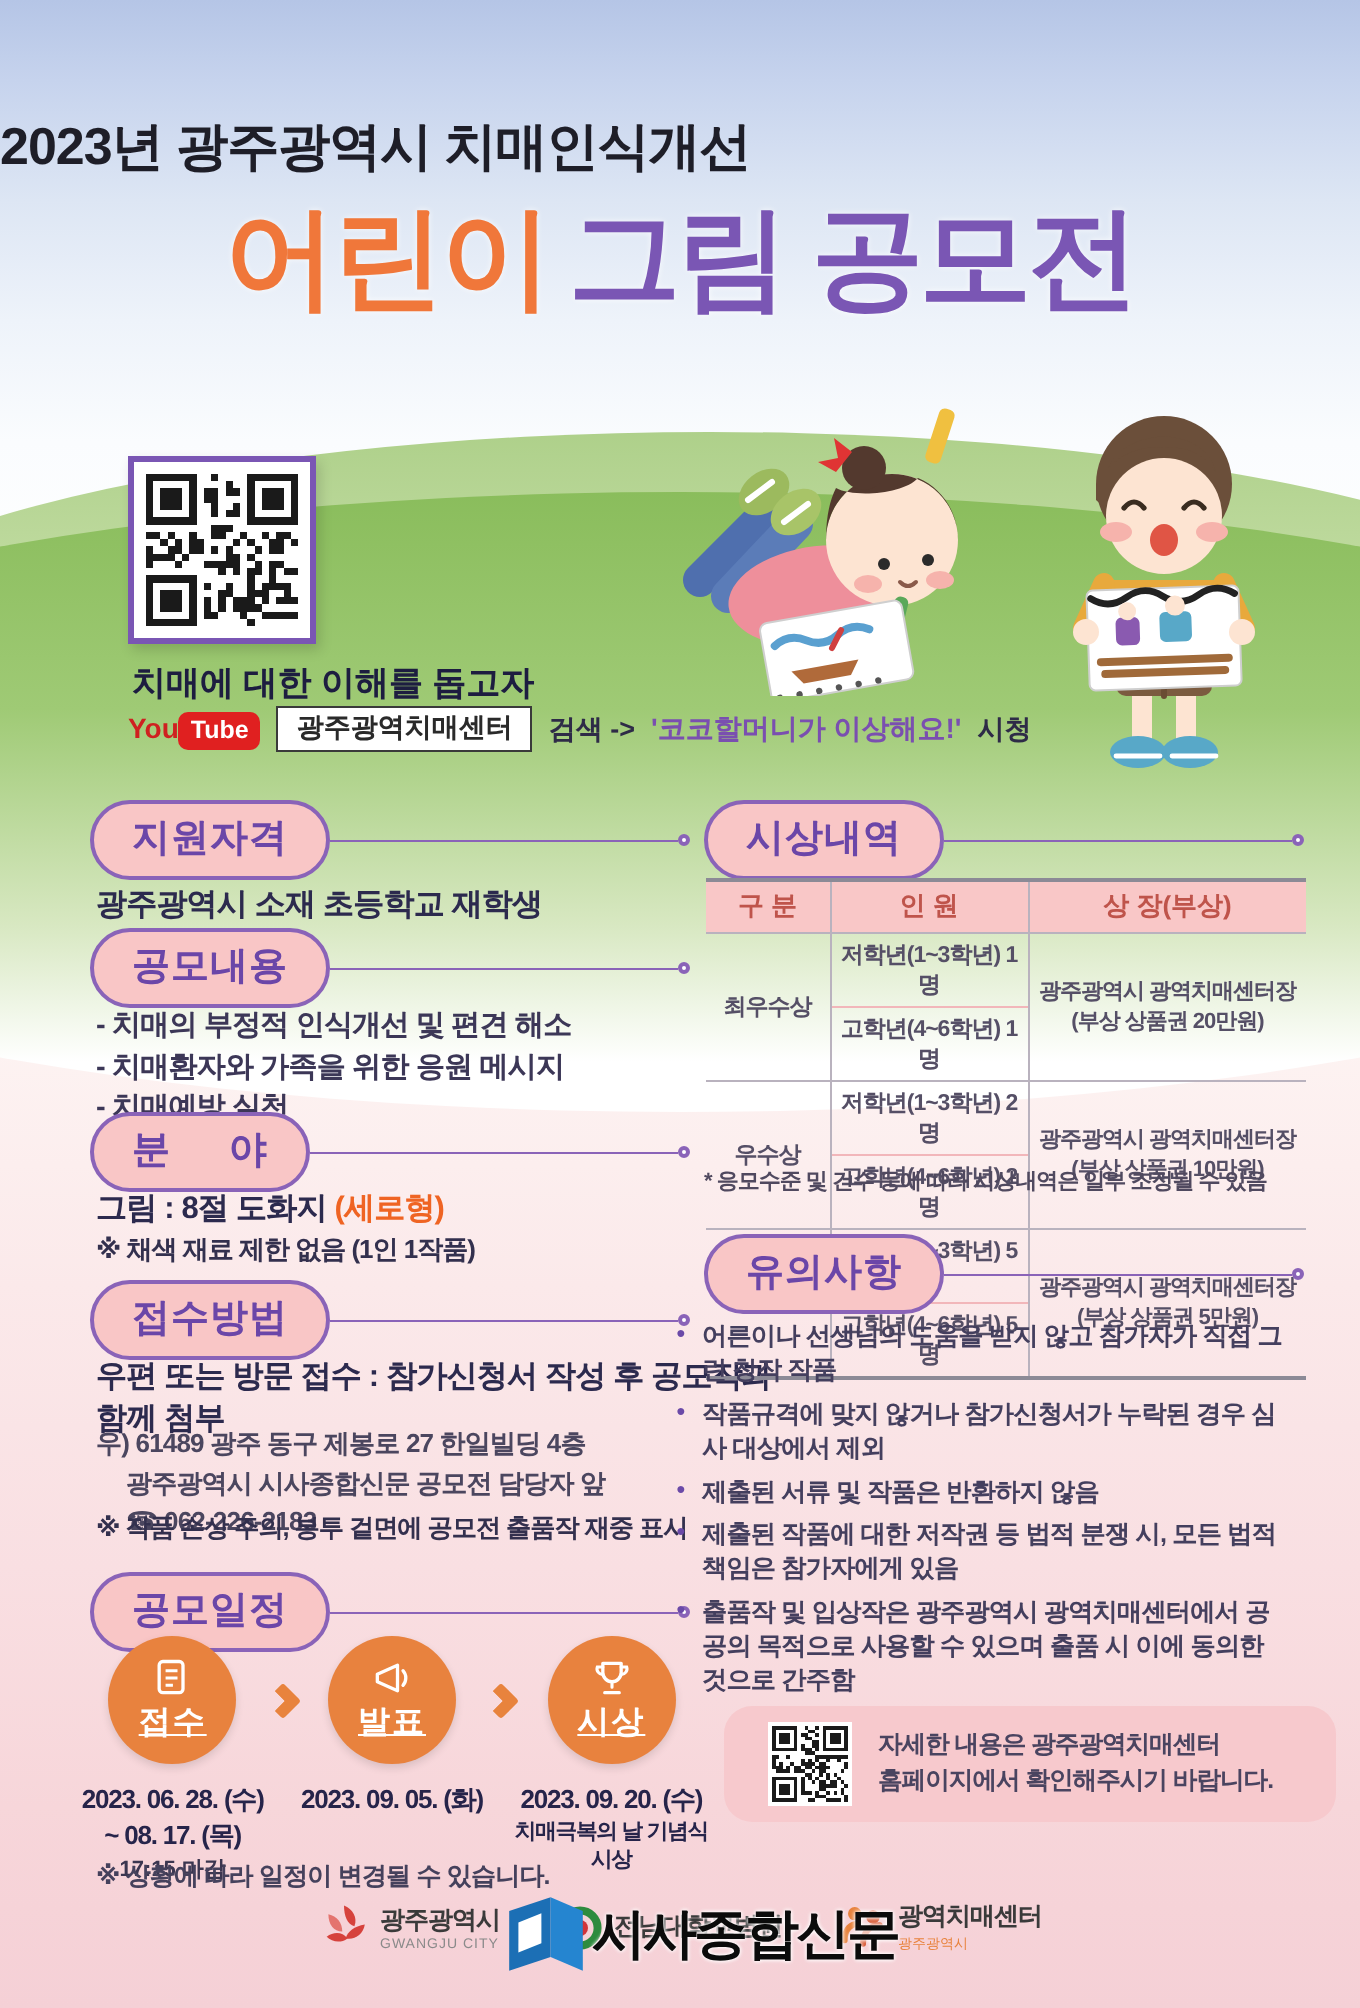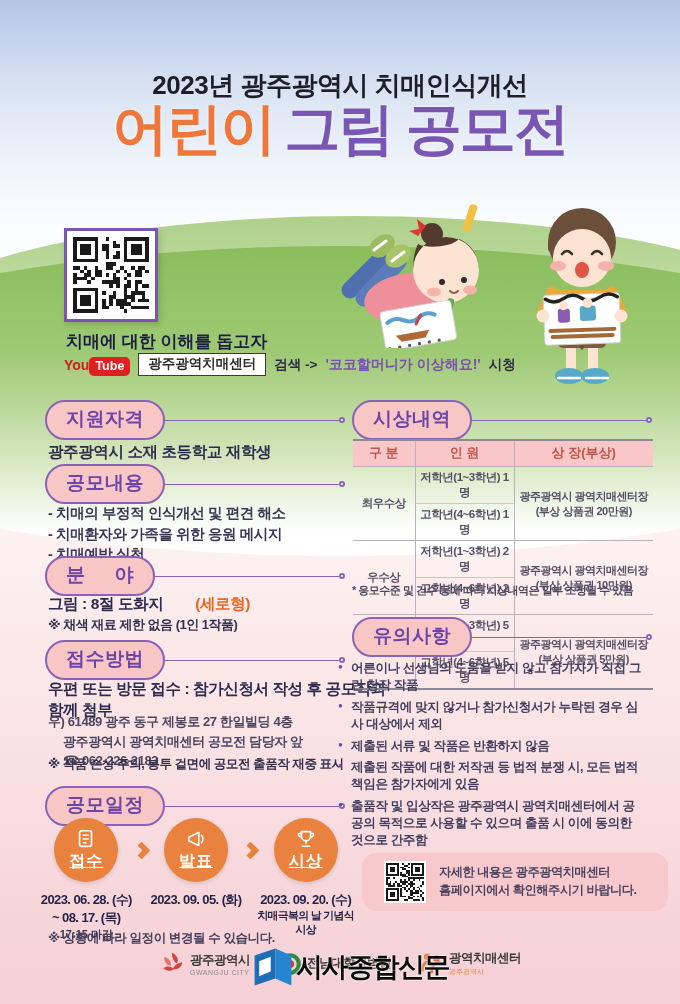--- a/index.html
+++ b/index.html
@@ -8,21 +8,21 @@
     background:linear-gradient(180deg,#b5c5e6 0%,#c6d3ed 4%,#dde6f4 10%,#eef3fa 16%,#fafcfe 22%,#ffffff 30%,#ffffff 42%,#fdf3f2 52%,#fbe9ea 64%,#f9dfe2 78%,#f7d6da 90%,#f5d0d6 100%);}
   .abs{position:absolute;}
   
   .hill{position:absolute;border-radius:50%;z-index:1;}
   .hill-back{left:-120px;top:216px;width:950px;height:250px;
     background:linear-gradient(180deg,#aed08a 0%,#c8e0aa 40%,#eef5e3 75%,#ffffff 95%);}
   .hill-front{left:-260px;top:246px;width:1200px;height:310px;
     background:linear-gradient(180deg,#8abd5c 0%,#9fca75 35%,#d8e8c2 70%,#ffffff 92%);}
   .z2{z-index:2;}
   
-  .year-line{left:0;top:68px;width:680px;text-align:center;font-size:26px;font-weight:900;color:#1e1e28;letter-spacing:-0.5px;}
+  .year-line{left:0;top:56px;width:680px;text-align:left;font-size:26px;font-weight:900;color:#1e1e28;letter-spacing:-0.5px;}
   .main-title{left:0;top:92px;width:680px;text-align:center;font-size:56px;font-weight:900;letter-spacing:-2px;
     text-shadow:0 0 3px rgba(255,255,255,.8);}
   .t-orange{color:#f0773a;margin-right:10px;text-align:center;}
   .t-purple{color:#7a56b4;}
   
   .qr-frame{left:64px;top:228px;width:94px;height:94px;background:#fff;border:3px solid #7a56b4;padding:6px;box-shadow:2px 3px 6px rgba(0,0,0,.15);}
   .qr-frame .qr{width:100%;height:100%;}
   
   .lead{left:66px;top:330px;font-size:17px;font-weight:800;color:#1d1d40;}
   .yt-row{left:64px;top:353px;display:flex;align-items:center;gap:8px;}
@@ -34,21 +34,21 @@
   .search-tail{font-size:13.5px;font-weight:700;color:#2e2b47;}
   
   .sec-head{display:flex;align-items:center;width:300px;text-align:right;}
   .pill{background:#f9c6c6;border:2.5px solid #8a63b8;border-radius:20px;padding:4px 19px 6px;
     font-size:19px;font-weight:900;color:#6b46a8;white-space:nowrap;letter-spacing:0.5px;}
   .sec-line{flex:1;height:0;border-top:1.5px solid #8a63b8;}
   .sec-dot{width:6px;height:6px;border:2px solid #8a63b8;border-radius:50%;background:#fff;}
   
   .body-strong{font-size:15.5px;font-weight:800;color:#2c2a4e;letter-spacing:-0.4px;}
   .list-lines{font-size:14.5px;font-weight:800;color:#3c3757;line-height:1.42;letter-spacing:-0.4px;}
-  .hl-orange{color:#ef6423;margin-left:28px;}
+  .hl-orange{color:#ef6423;}
   .small-note{font-size:13px;font-weight:800;color:#33304e;letter-spacing:-0.5px;}
   .addr{font-size:13px;font-weight:700;color:#4b465f;line-height:1.5;letter-spacing:-0.4px;}
   .addr .ind{margin-left:15px;}
   
   .steps{left:38px;top:818px;width:316px;display:flex;align-items:flex-start;}
   .step{width:98px;text-align:center;}
   .circle{width:64px;height:64px;margin:0 auto;border-radius:50%;background:#e8823e;color:#fff;
     display:flex;flex-direction:column;align-items:center;justify-content:center;gap:1px;box-shadow:0 2px 4px rgba(0,0,0,.12);}
   .circle .lbl{font-size:16px;font-weight:900;letter-spacing:1px;text-decoration:underline;}
   .chev-wrap{flex:1;display:flex;justify-content:center;padding-top:26px;}
@@ -335,21 +335,21 @@
     <div class="pill">접수방법</div>
     <div class="sec-line"></div>
       <div class="sec-dot"></div>
   </div>
   <div class="abs z2 body-strong" style="left:48px;top:679px;line-height:1.35;">
     <div>우편 또는 방문 접수 : 참가신청서 작성 후 공모작과</div>
     <div>함께 첨부</div>
   </div>
   <div class="abs z2 addr" style="left:48px;top:712px;">
     <div>우) 61489 광주 동구 제봉로 27 한일빌딩 4층</div>
-    <div class="ind">광주광역시 광역치매센터 공모전 담당자 앞</div>
+    <div class="ind">광주광역시 시사종합신문 공모전 담당자 앞</div>
     <div class="ind" style="font-weight:900;">☎ 062-226-2183</div>
   </div>
   <div class="abs z2 small-note" style="left:48px;top:756px;font-size:12.6px;">※ 작품 손상 주의, 봉투 겉면에 공모전 출품작 재중 표시</div>
 
   <div class="abs z2 sec-head" style="left:45px;top:786px;">
     <div class="pill">공모일정</div>
     <div class="sec-line"></div>
       <div class="sec-dot"></div>
   </div>
 

